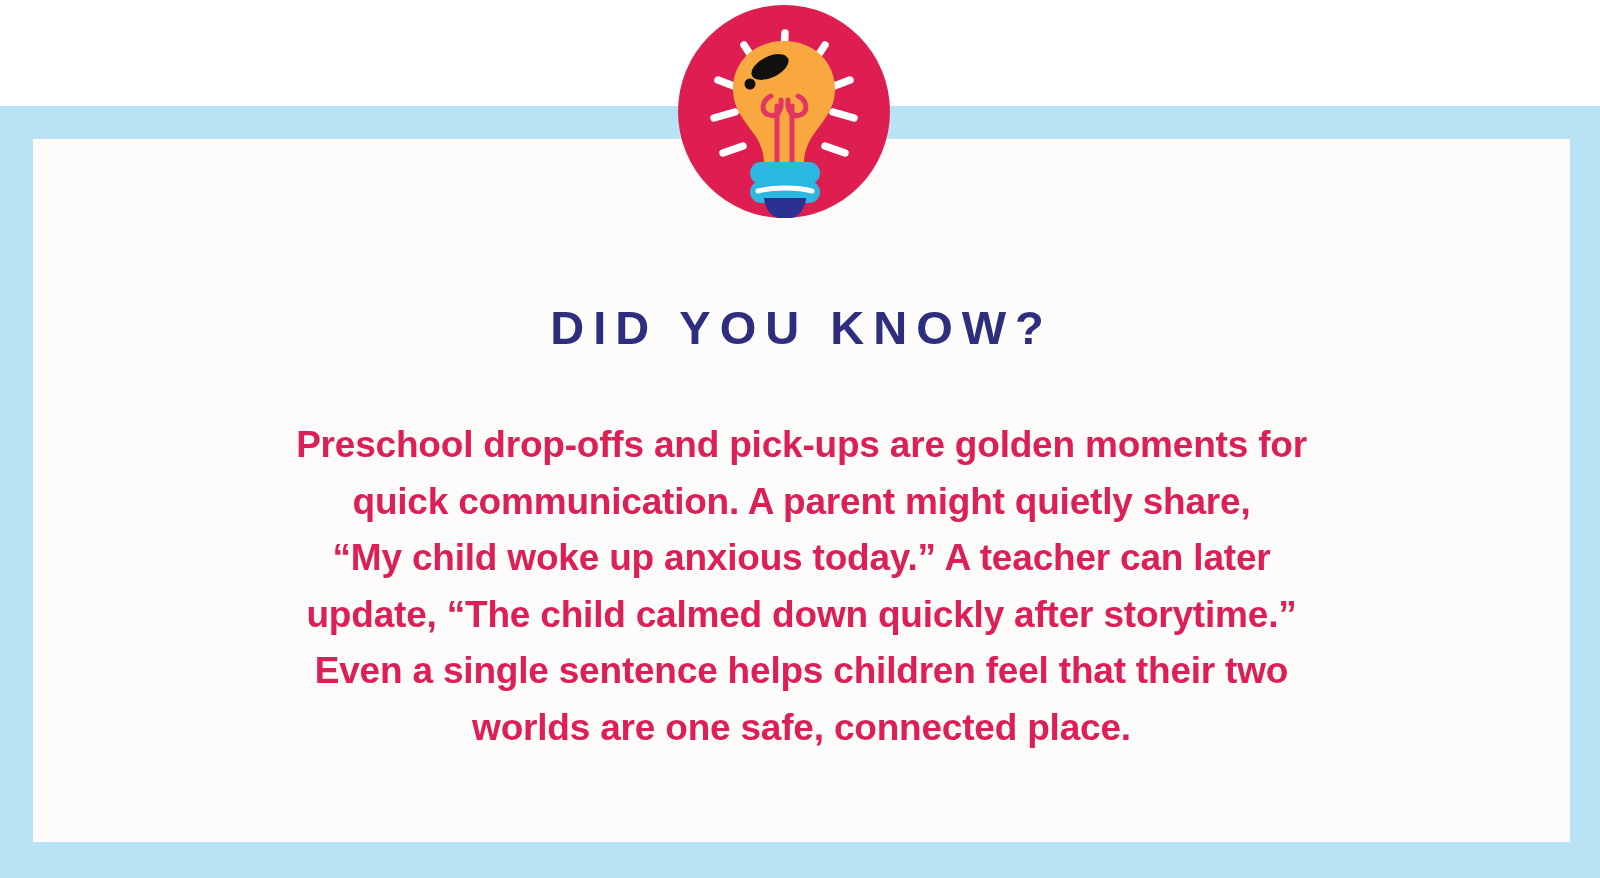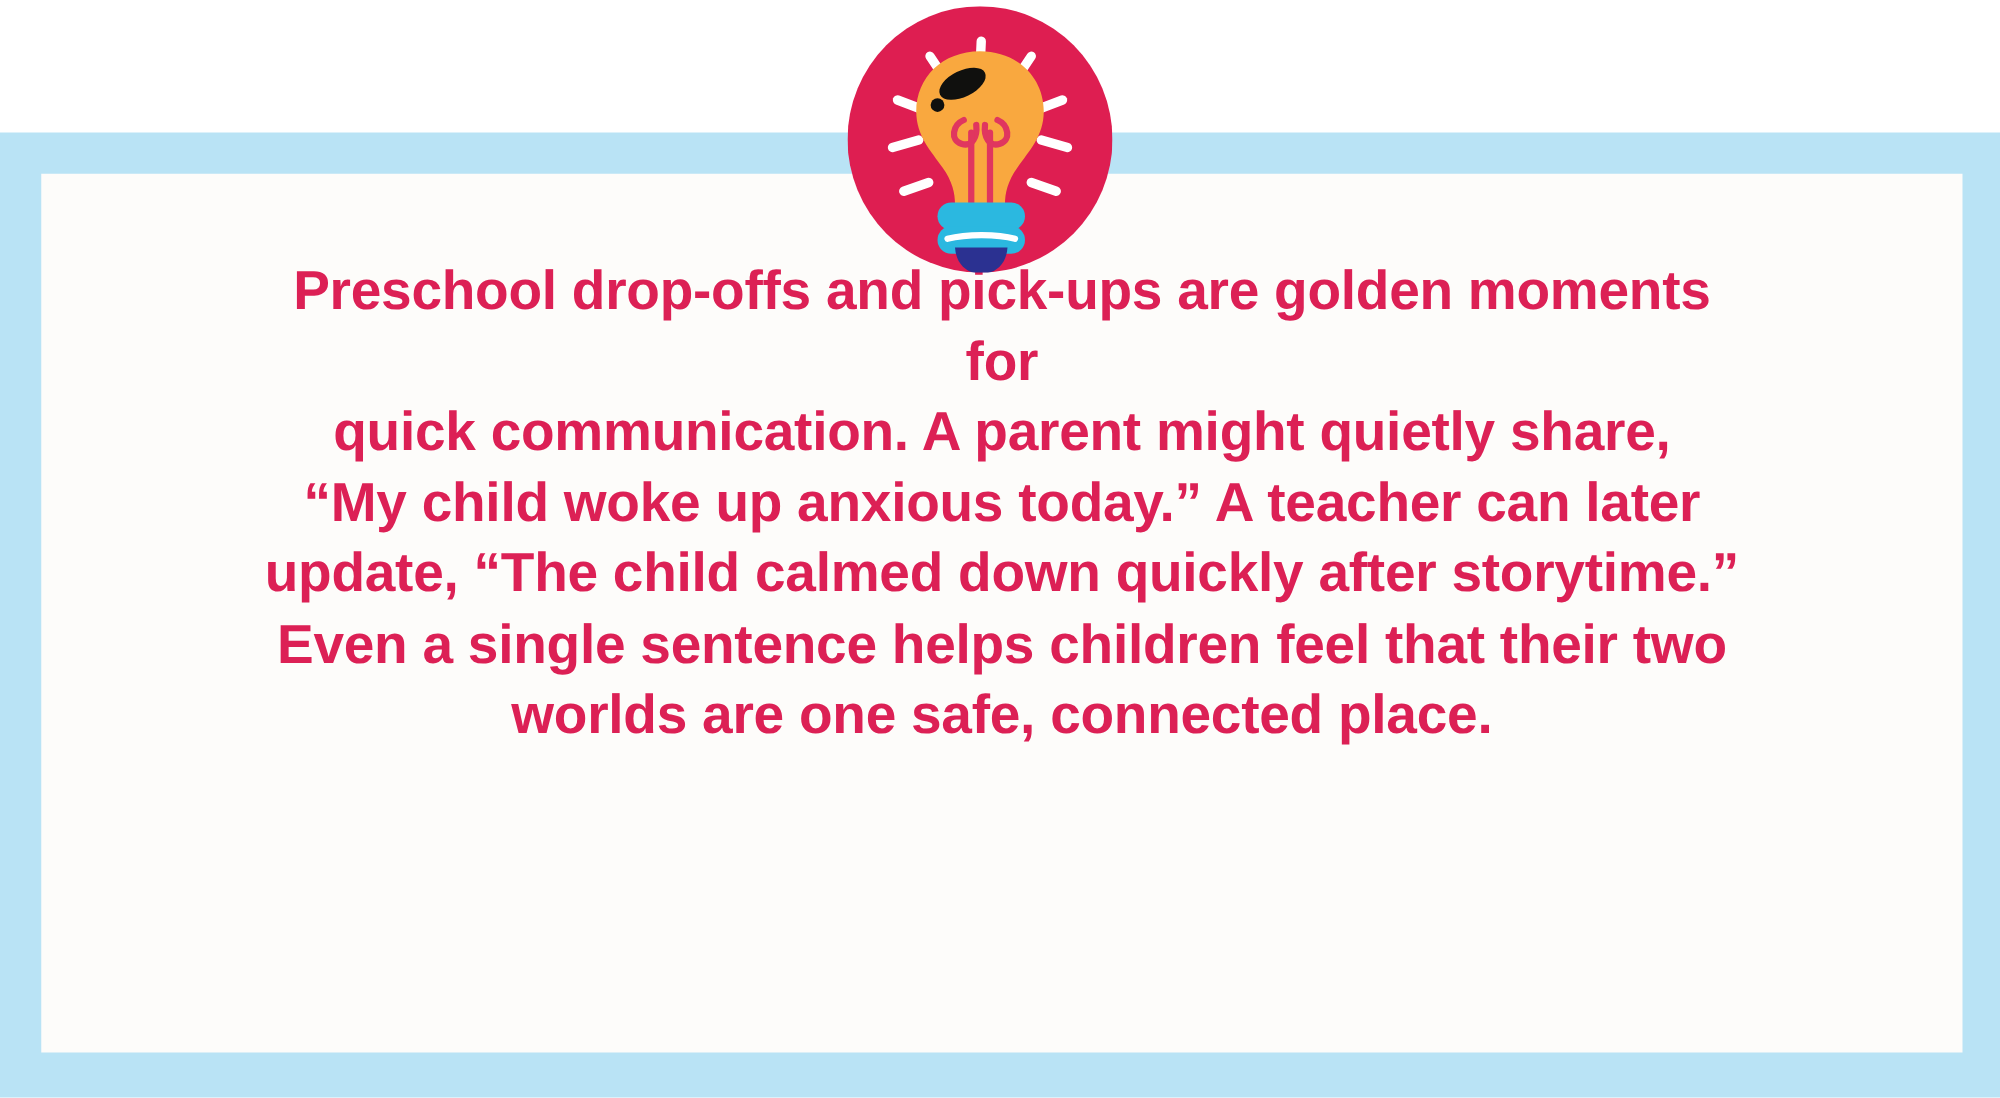--- a/index.html
+++ b/index.html
@@ -81,21 +81,21 @@
     line-height: 1;
     text-transform: uppercase;
     font-family: "Liberation Sans", sans-serif;
   }
 
   #body-text {
     margin: 0;
     padding: 0;
     margin-top: 66px;
     width: 1180px;
-    font-size: 44px;
+    font-size: 37px;
     font-weight: bold;
     color: #dc2055;
     text-align: center;
     line-height: 56.5px;
     letter-spacing: -0.2px;
     font-family: "Liberation Sans", sans-serif;
     white-space: pre-line;
   }
 </style>
 </head>
@@ -147,20 +147,21 @@
         <rect x="72" y="157" width="70" height="22" rx="11" fill="#2bb8e0"></rect>
         <rect x="72" y="176" width="70" height="22" rx="11" fill="#2bb8e0"></rect>
         <path d="M80 186 C 95 182 120 182 134 186" fill="none" stroke="#ffffff" stroke-width="5" stroke-linecap="round"></path>
       </g>
 
       <path fill="#2b3191" d="M86 193 L 128 193 C 127 207 118 214 107 214 C 96 214 87 207 86 193 Z"></path>
     </svg>
   </div>
 
   <div id="content">
+    <h1 id="headline">DID YOU KNOW?</h1>
     <p id="body-text">Preschool drop-offs and pick-ups are golden moments for
 quick communication. A parent might quietly share,
 “My child woke up anxious today.” A teacher can later
 update, “The child calmed down quickly after storytime.”
 Even a single sentence helps children feel that their two
 worlds are one safe, connected place.</p>
   </div>
 
 </div>
 

